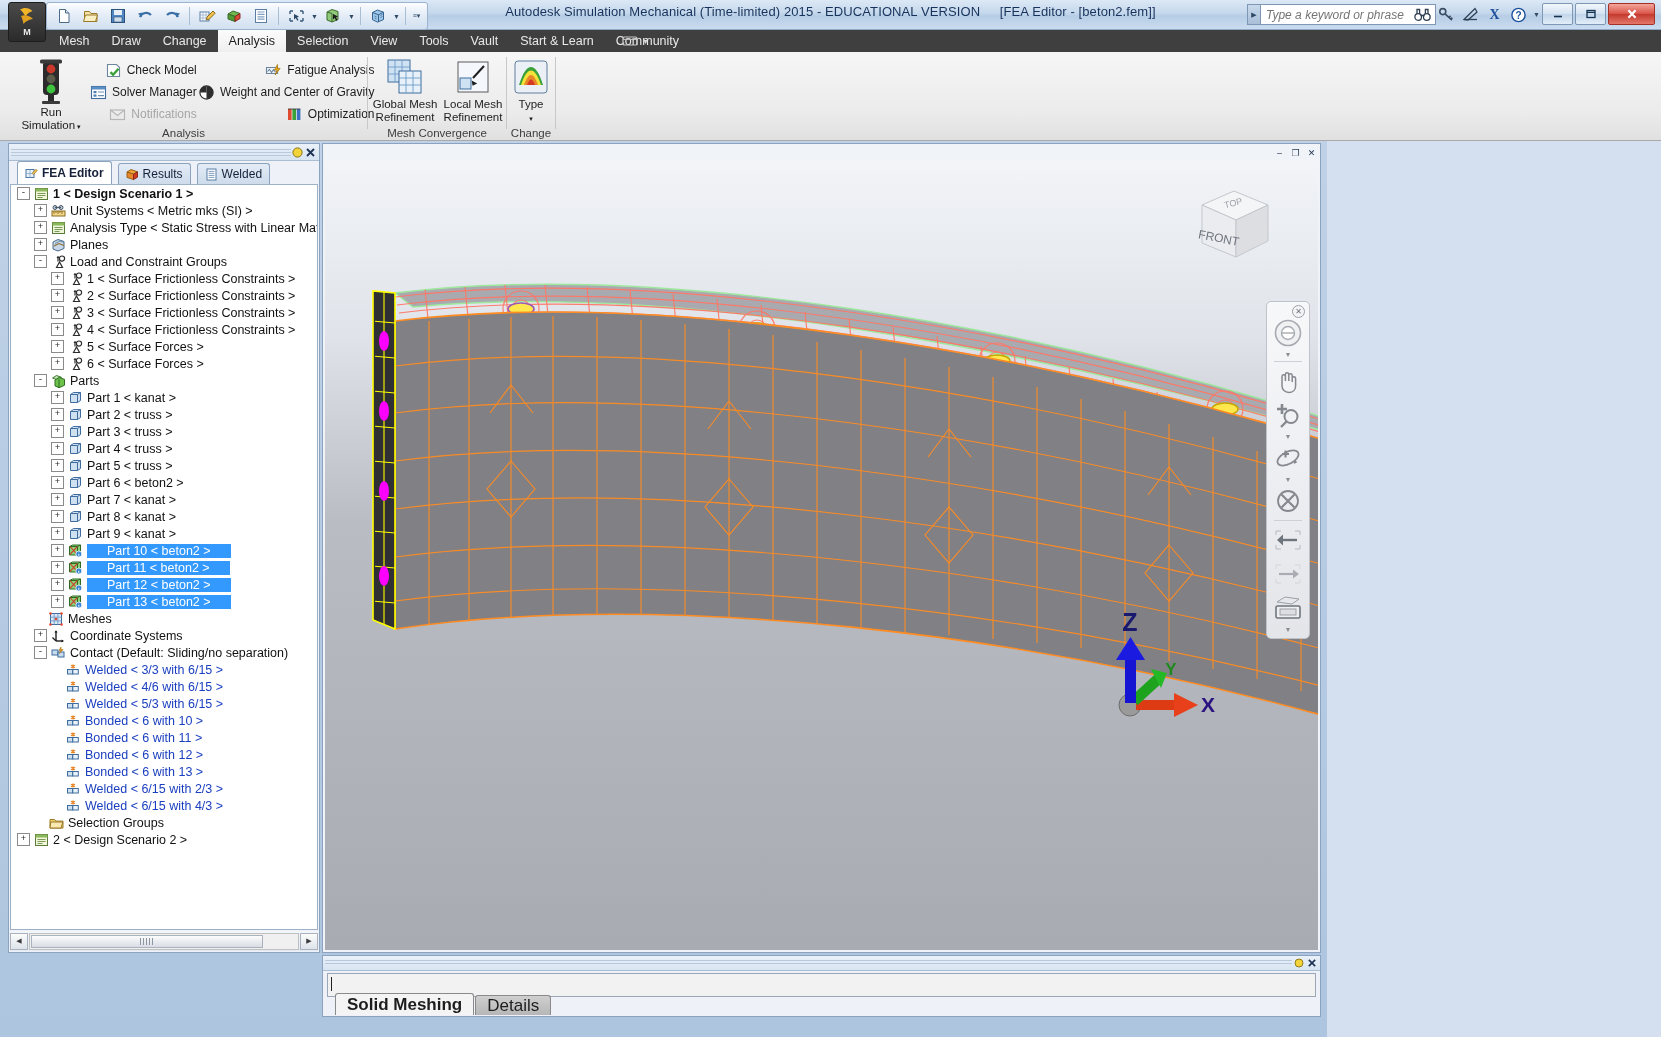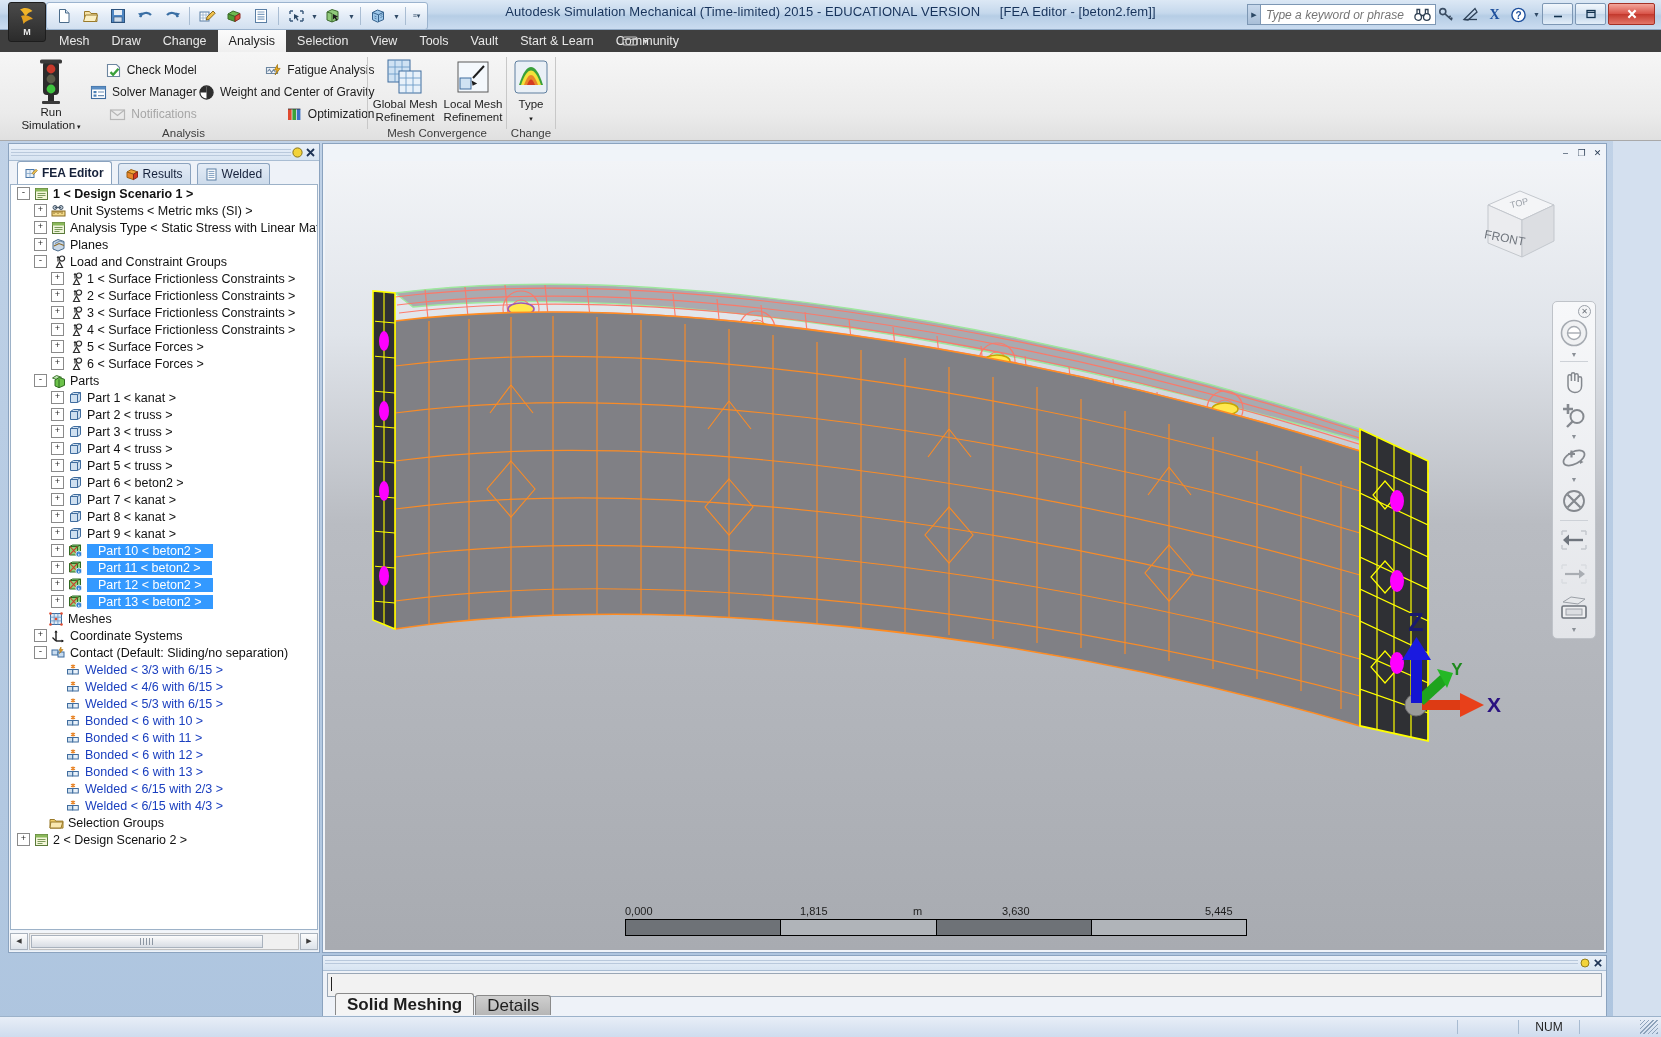--- a/index.html
+++ b/index.html
@@ -3,21 +3,21 @@
 <meta charset="utf-8">
 <style>
   html,body{margin:0;padding:0;}
   body{
     width:1661px;height:1037px;overflow:hidden;
     font-family:"Liberation Sans",sans-serif;
     font-size:12px;
     background:#d4e0ef;
     -webkit-font-smoothing:antialiased;
   }
-  .app{position:relative;width:1613px;height:1037px;
+  .app{position:relative;width:1327px;height:1037px;
        background:linear-gradient(180deg,#c3d4e8 0%,#b9cde4 40%,#aec5df 100%);}
 
   
   .titlebar{position:absolute;left:0;top:0;width:1661px;height:29px;
     background:linear-gradient(180deg,#dce8f5 0%,#c5d8ec 45%,#b6cde5 55%,#cadcf0 100%);
     border-bottom:1px solid #8fa8c4;}
   .title-text{position:absolute;left:0;top:4px;width:1661px;text-align:center;
     font-size:13px;color:#17335b;letter-spacing:.1px;white-space:nowrap;}
   .title-text .sub{margin-left:16px;}
 
@@ -99,21 +99,21 @@
   .treebody{position:absolute;left:1px;top:40px;right:1px;bottom:22px;
     background:#fff;border:1px solid #9db2c8;overflow:hidden;}
   .node{display:flex;align-items:center;height:17px;white-space:nowrap;font-size:12.5px;cursor:default;}
   .node .tgl{width:11px;height:11px;border:1px solid #8a8a8a;background:#fff;
     display:flex;align-items:center;justify-content:center;font-size:9px;line-height:9px;
     color:#2a2a2a;margin-right:3px;flex:none;font-family:"Liberation Mono",monospace;}
   .node .tgl.none{border:none;background:none;}
   .node .ico{width:16px;height:15px;margin-right:4px;flex:none;
     display:flex;align-items:center;justify-content:center;}
   .node .txt{color:#111;}
-  .node.sel .txt{background:#3399ff;color:#fff;padding:0 11px;}
+  .node.sel .txt{background:#3399ff;color:#fff;padding:0 20px;}
   .node.blue .txt{color:#1a3fbf;}
   .node.bold .txt{font-weight:bold;}
 
   .tp-foot{position:absolute;left:1px;right:1px;bottom:1px;height:20px;
     background:linear-gradient(180deg,#f3f6fa,#e2eaf3);display:flex;align-items:center;}
   .hscroll{flex:1;height:15px;margin:0 1px;background:#f0f0f0;border:1px solid #c0c0c0;
     position:relative;}
   .hthumb{position:absolute;left:1px;top:1px;width:230px;height:11px;
     background:linear-gradient(180deg,#fcfcfc,#d8dde4);border:1px solid #a9b2bd;
     display:flex;align-items:center;justify-content:center;}
@@ -1214,35 +1214,20 @@
         <div class="nb-item">
           <svg width="32" height="26" viewBox="0 0 32 26">
               <path d="M5 7l8-5 14 2-7 5z" fill="#e6e8eb" stroke="#9ba0a7"></path>
               <rect x="4" y="11" width="24" height="12" rx="1.5" fill="#eeeff1" stroke="#6f757d" stroke-width="1.6"></rect>
               <rect x="8" y="14" width="16" height="6" fill="#dcdee2" stroke="#9ba0a7"></rect>
             </svg>
         </div>
         <div class="nb-arrow">▼</div>
       </div>
 
-      <div class="scalebar">
-        <div class="sb-labels">
-          <span style="left:0">0,000</span>
-          <span style="left:175px">1,815</span>
-          <span style="left:288px">m</span>
-          <span style="left:377px">3,630</span>
-          <span style="left:580px">5,445</span>
-        </div>
-        <div class="sb-bar">
-          <div class="sb-seg dark"></div>
-          <div class="sb-seg light"></div>
-          <div class="sb-seg dark"></div>
-          <div class="sb-seg light"></div>
-        </div>
-      </div>
 
       <div class="triad">
         <svg width="130" height="130" viewBox="0 0 130 130">
           <circle cx="42" cy="100" r="11" fill="#9a9a9a" stroke="#6e6e6e"></circle>
 
           <rect x="48" y="95" width="40" height="10" fill="#dd3b14"></rect>
           <path d="M86 88l24 12-24 12z" fill="#e8401a"></path>
           <text x="120" y="107" font-size="21" font-weight="bold" fill="#2a1280" text-anchor="middle" font-family="Liberation Sans, sans-serif">X</text>
 
           <path d="M46 96 L70 74" stroke="#1ea31e" stroke-width="11"></path>
@@ -1273,20 +1258,13 @@
     </div>
     <div class="bot-body">
       <div class="bot-caret"></div>
     </div>
     <div class="bottabs">
       <div class="btab active">Solid Meshing</div>
       <div class="btab">Details</div>
     </div>
   </div>
 
-  <div class="statusbar">
-    <div class="st-main"></div>
-    <div class="st-cell"></div>
-    <div class="st-cell">NUM</div>
-    <div class="st-cell"></div>
-    <div class="st-grip"></div>
-  </div>
 </div>
 
 </body></html>

